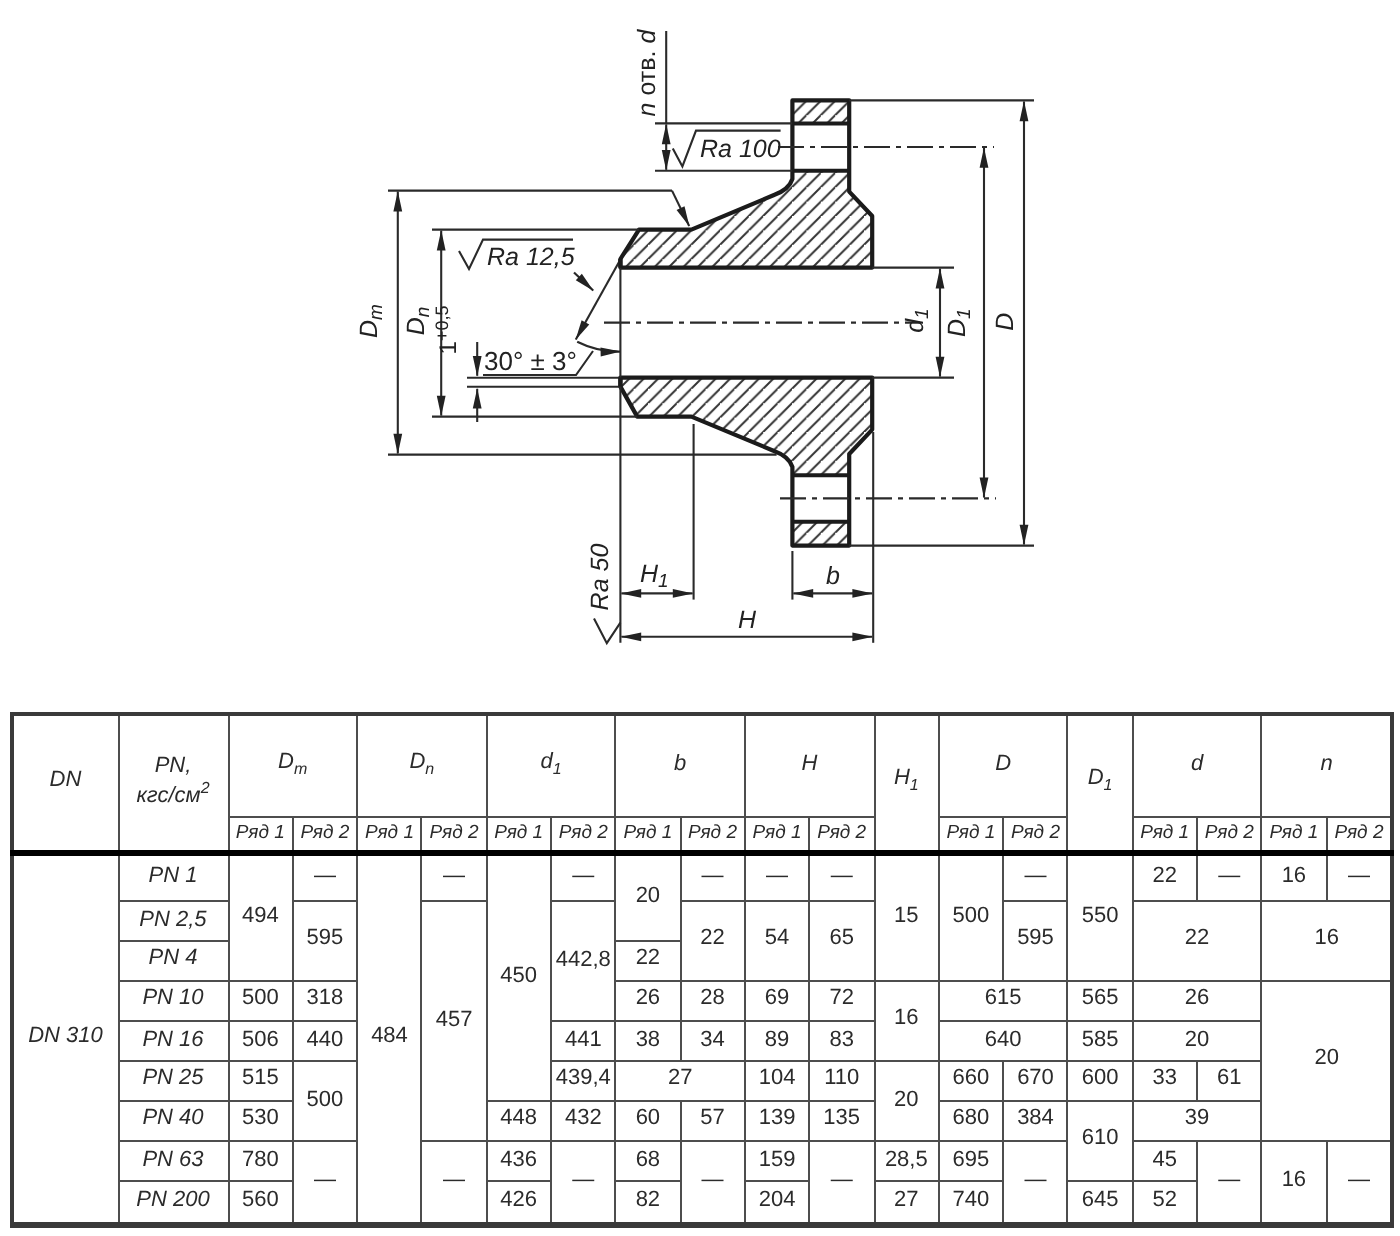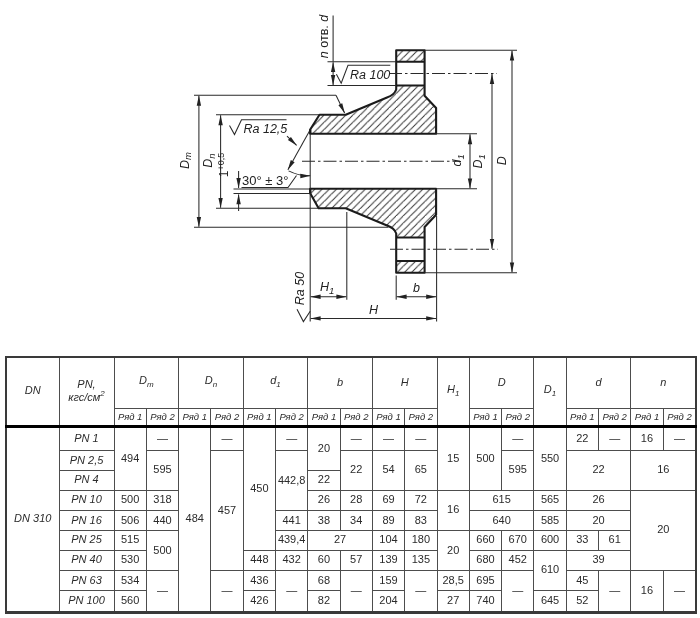--- a/index.html
+++ b/index.html
@@ -269,63 +269,63 @@
           <td>585</td>
           <td colspan="2">20</td>
         </tr>
 <tr style="height:19.5px">
           <td class="it">PN 25</td>
           <td>515</td>
           <td rowspan="2">500</td>
           <td>439,4</td>
           <td colspan="2">27</td>
           <td>104</td>
-          <td>180</td>
+          <td>110</td>
           <td rowspan="2">20</td>
           <td>660</td>
           <td>670</td>
           <td>600</td>
           <td>33</td>
           <td>61</td>
         </tr>
 <tr style="height:20.5px">
           <td class="it">PN 40</td>
           <td>530</td>
           <td>448</td>
           <td>432</td>
           <td>60</td>
           <td>57</td>
           <td>139</td>
           <td>135</td>
           <td>680</td>
-          <td>452</td>
+          <td>384</td>
           <td rowspan="2">610</td>
           <td colspan="2">39</td>
         </tr>
 <tr style="height:20px">
           <td class="it">PN 63</td>
-          <td>534</td>
+          <td>780</td>
           <td rowspan="2">—</td>
           <td rowspan="2">—</td>
           <td>436</td>
           <td rowspan="2">—</td>
           <td>68</td>
           <td rowspan="2">—</td>
           <td>159</td>
           <td rowspan="2">—</td>
           <td>28,5</td>
           <td>695</td>
           <td rowspan="2">—</td>
           <td>45</td>
           <td rowspan="2">—</td>
           <td rowspan="2">16</td>
           <td rowspan="2">—</td>
         </tr>
 <tr style="height:21.5px">
-          <td class="it">PN 100</td>
+          <td class="it">PN 200</td>
           <td>560</td>
           <td>426</td>
           <td>82</td>
           <td>204</td>
           <td>27</td>
           <td>740</td>
           <td>645</td>
           <td>52</td>
         </tr>
 </tbody>

